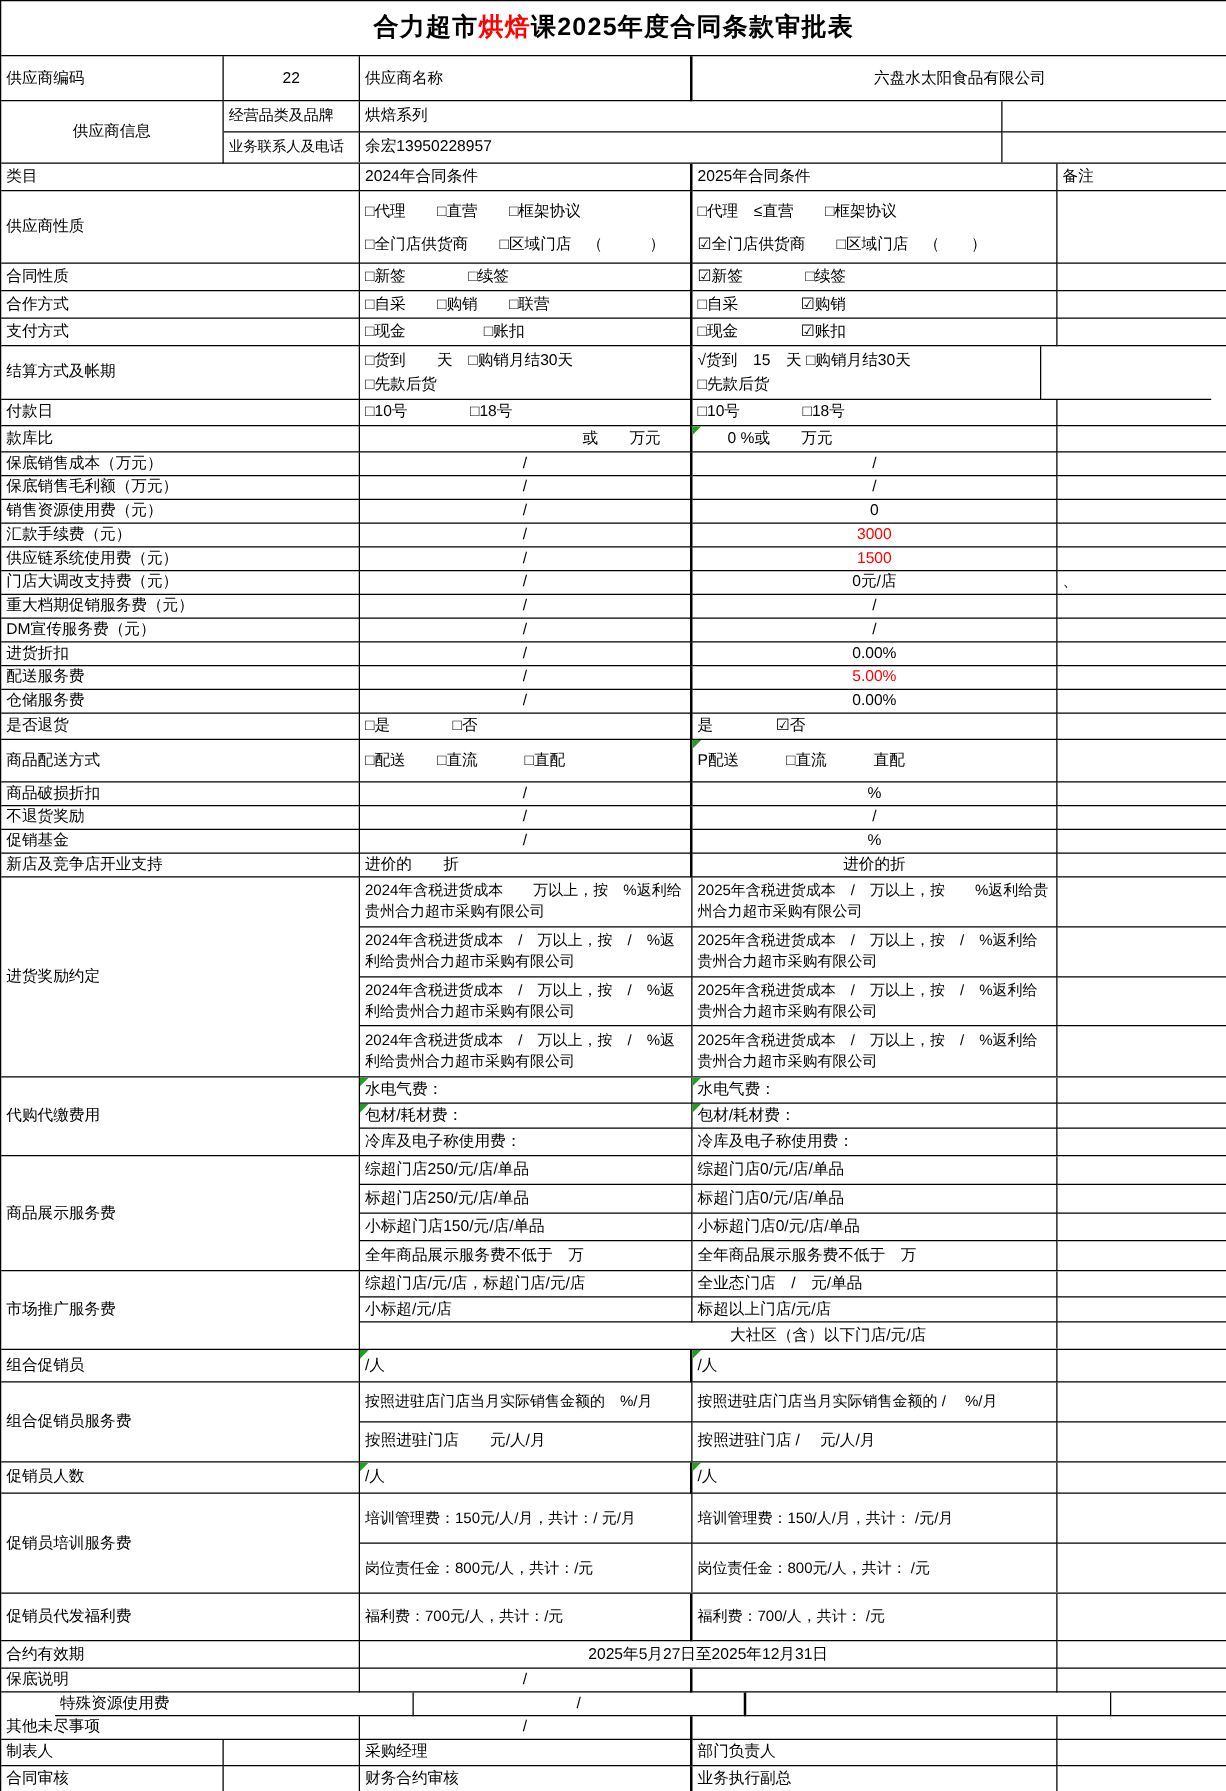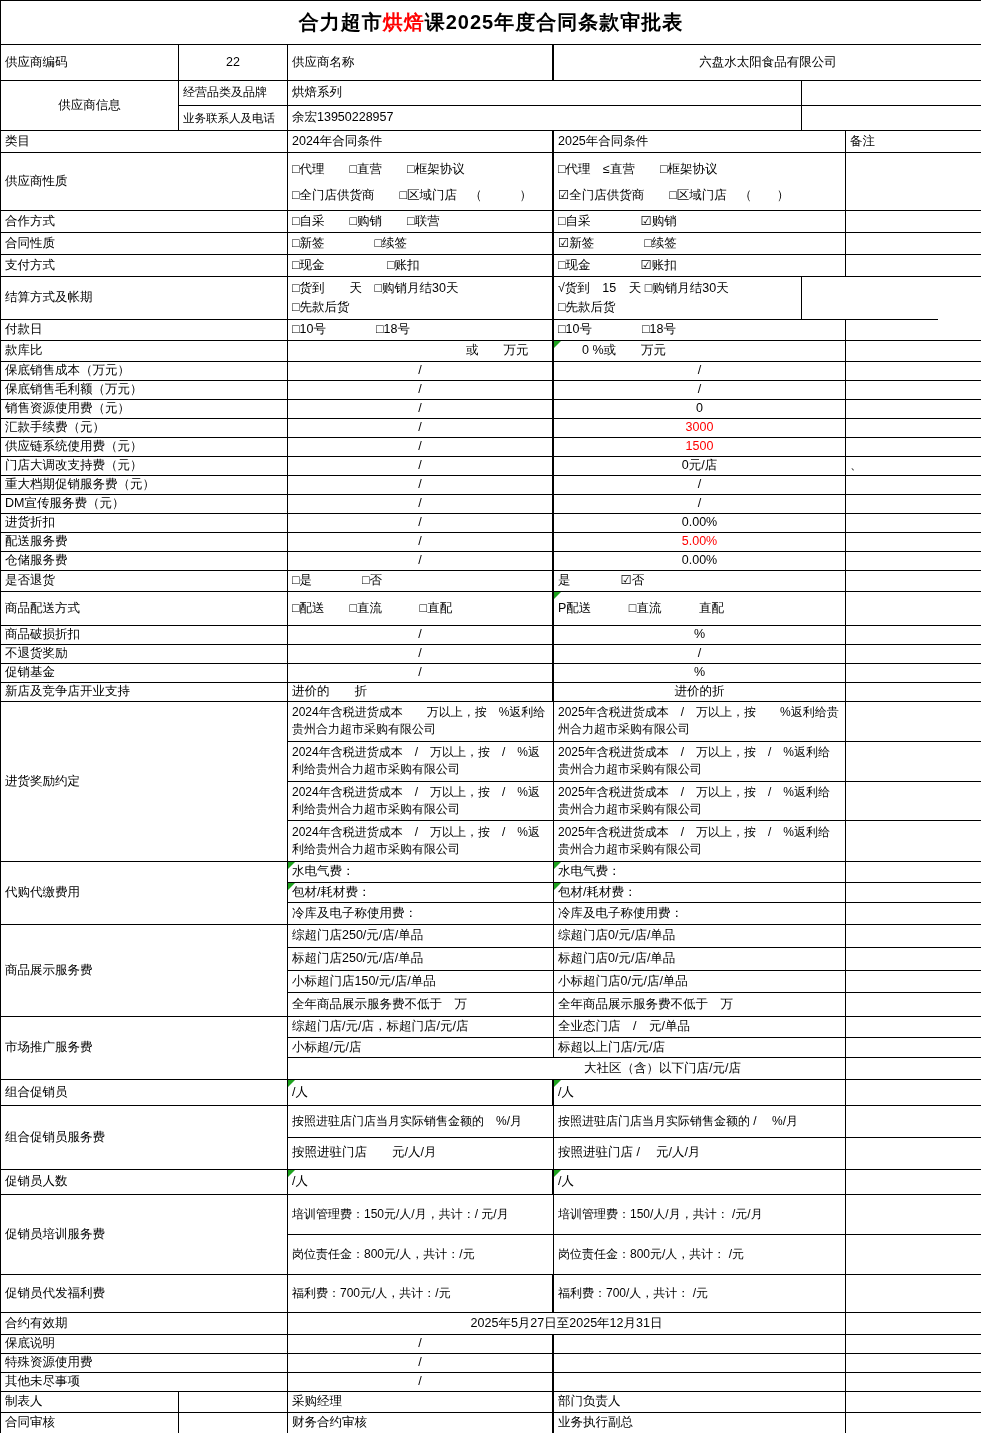--- a/index.html
+++ b/index.html
@@ -98,41 +98,41 @@
       <div class="cell" style="width: 292px; line-height: 26px;">
         <span class="txt">□代理　≤直营　　□框架协议
 ☑全门店供货商　　□区域门店　（　　）</span>
       </div>
       <div class="cell nr" style="width: 136px;">
         <span class="txt"></span>
       </div>
     </div>
     <div class="row" style="height: 22px;">
       <div class="cell" style="width: 287px;">
+        <span class="txt">合同性质</span>
+      </div>
+      <div class="cell b2" style="width: 266px;">
+        <span class="txt">□新签　　　　□续签</span>
+      </div>
+      <div class="cell" style="width: 292px;">
+        <span class="txt">☑新签　　　　□续签</span>
+      </div>
+      <div class="cell nr" style="width: 136px;">
+        <span class="txt"></span>
+      </div>
+    </div>
+    <div class="row" style="height: 22px;">
+      <div class="cell" style="width: 287px;">
         <span class="txt">合作方式</span>
       </div>
       <div class="cell b2" style="width: 266px;">
         <span class="txt">□自采　　□购销　　□联营</span>
       </div>
       <div class="cell" style="width: 292px;">
         <span class="txt">□自采　　　　☑购销</span>
-      </div>
-      <div class="cell nr" style="width: 136px;">
-        <span class="txt"></span>
-      </div>
-    </div>
-    <div class="row" style="height: 22px;">
-      <div class="cell" style="width: 287px;">
-        <span class="txt">合同性质</span>
-      </div>
-      <div class="cell b2" style="width: 266px;">
-        <span class="txt">□新签　　　　□续签</span>
-      </div>
-      <div class="cell" style="width: 292px;">
-        <span class="txt">☑新签　　　　□续签</span>
       </div>
       <div class="cell nr" style="width: 136px;">
         <span class="txt"></span>
       </div>
     </div>
     <div class="row" style="height: 22px;">
       <div class="cell" style="width: 287px;">
         <span class="txt">支付方式</span>
       </div>
       <div class="cell b2" style="width: 266px;">
@@ -146,21 +146,21 @@
       </div>
     </div>
     <div class="row" style="height: 43px;">
       <div class="cell" style="width: 287px;">
         <span class="txt">结算方式及帐期</span>
       </div>
       <div class="cell b2" style="width: 266px; line-height: 19px;">
         <span class="txt">□货到　　天　□购销月结30天
 □先款后货</span>
       </div>
-      <div class="cell" style="width: 248px; line-height: 19px;">
+      <div class="cell" style="width: 279px; line-height: 19px;">
         <span class="txt">√货到　15　天 □购销月结30天
 □先款后货</span>
       </div>
       <div class="cell nr" style="width: 136px;">
         <span class="txt"></span>
       </div>
     </div>
     <div class="row" style="height: 21px;">
       <div class="cell" style="width: 287px;">
         <span class="txt">付款日</span>
@@ -734,21 +734,21 @@
       <div class="cell ac b2" style="width: 266px;">
         <span class="txt">/</span>
       </div>
       <div class="cell" style="width: 292px;">
         <span class="txt"></span>
       </div>
       <div class="cell nr" style="width: 136px;">
         <span class="txt"></span>
       </div>
     </div>
-    <div class="row" style="height: 19px;">
+    <div class="row" style="height: 19px; padding-left: 43px;">
       <div class="cell" style="width: 287px;">
         <span class="txt">特殊资源使用费</span>
       </div>
       <div class="cell ac b2" style="width: 266px;">
         <span class="txt">/</span>
       </div>
       <div class="cell" style="width: 292px;">
         <span class="txt"></span>
       </div>
       <div class="cell nr" style="width: 136px;">

